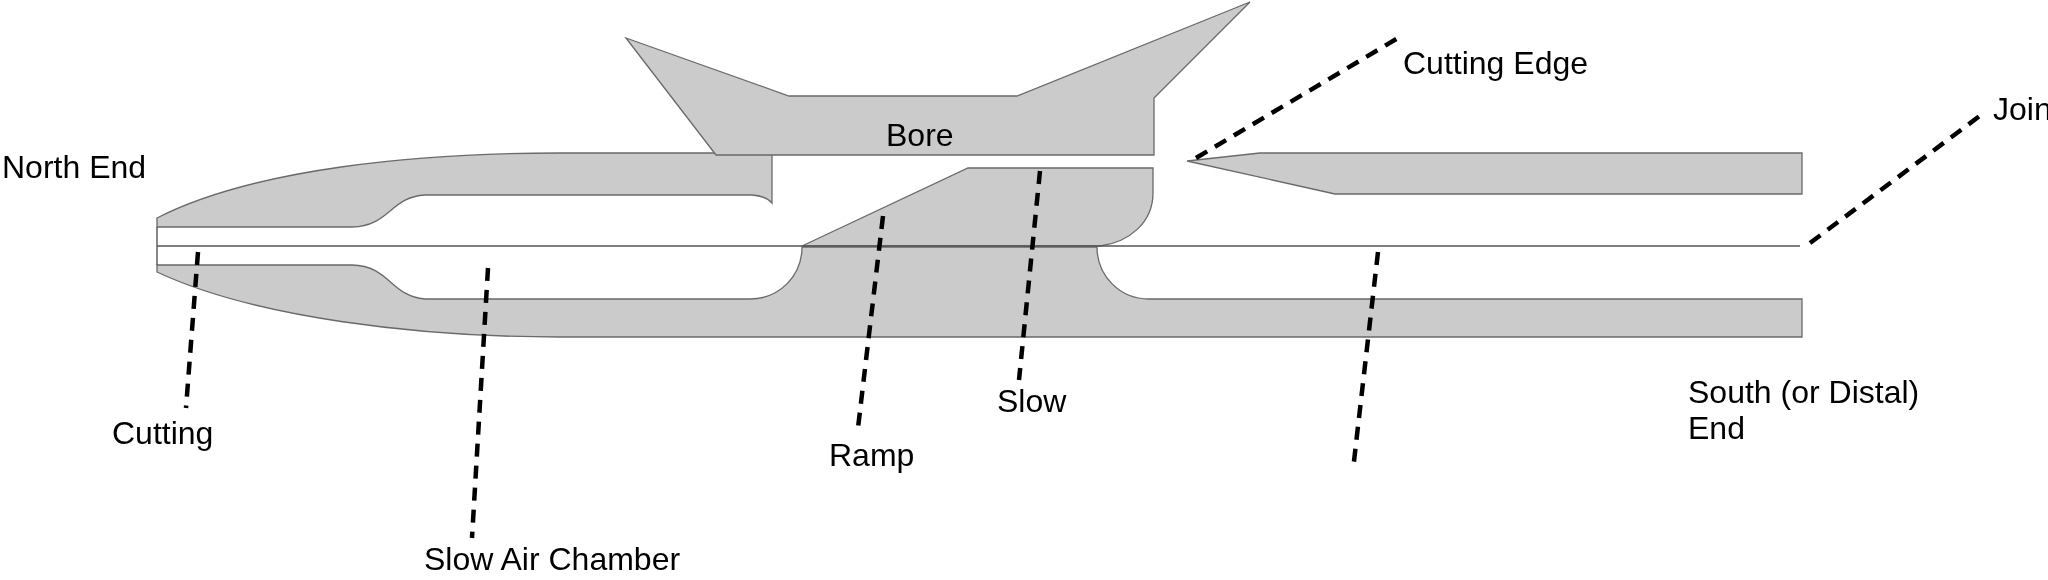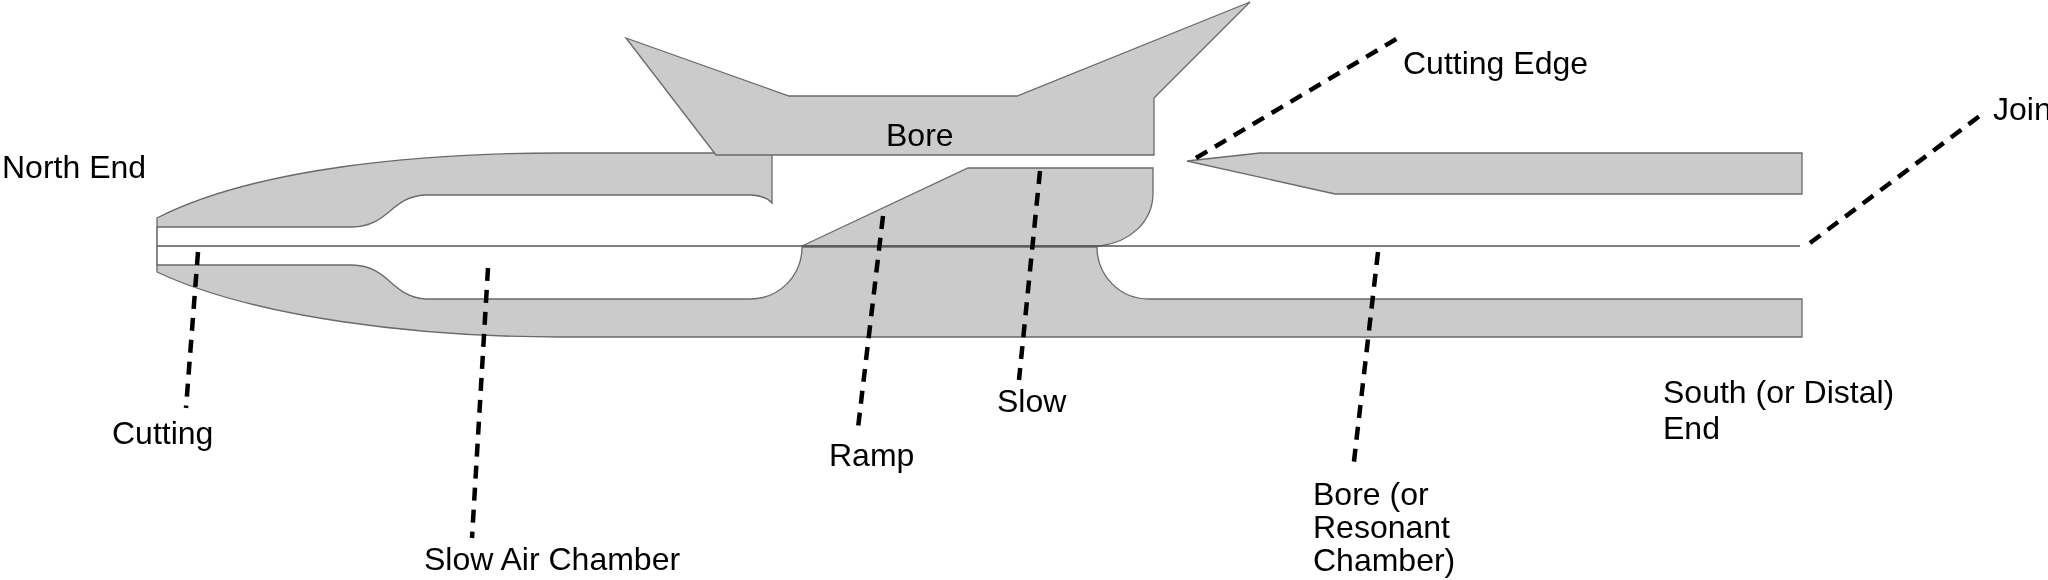--- a/index.html
+++ b/index.html
@@ -25,21 +25,21 @@
   .leader { stroke: var(--leader); stroke-width: 4.5; stroke-dasharray: 13 9; fill: none; }
   .thinline { stroke: var(--join); stroke-width: 1.4; fill: none; }
   .label {
     position: absolute;
     font-size: 32px;
     line-height: 34px;
     color: var(--text);
     white-space: pre-line;
   }
   .lh33 { line-height: 33px; }
-  .lh36 { line-height: 36px; }
+  .lh36 { line-height: 36px; margin-left: 25px; }
 </style>
 </head>
 <body>
 
 <div class="stage">
 
   <svg width="2048" height="580" viewBox="0 0 2048 580">
 
     <path class="flute-part" d="M 157,218 C 255,168 420,153 560,153 L 772,153 L 772,203 Q 766,196 752,195 L 425,195 C 390,197 390,226 352,227 L 157,227 Z"></path>
 
@@ -66,19 +66,16 @@
     <line class="leader" x1="1810" y1="243" x2="1985" y2="112"></line>
   </svg>
 
   <div class="label" style="left:2px; top:150px;">North End</div>
   <div class="label" style="left:112px; top:416px;">Cutting</div>
   <div class="label" style="left:424px; top:542px;">Slow Air Chamber</div>
   <div class="label" style="left:886px; top:118px;">Bore</div>
   <div class="label" style="left:829px; top:438px;text-align:center;">Ramp</div>
   <div class="label" style="left:997px; top:384px;">Slow</div>
   <div class="label" style="left:1403px; top:6px;margin-top:40px;">Cutting Edge</div>
-  <div class="label lh33" style="left:1313px; top:478px;">Bore (or
-Resonant
-Chamber)</div>
   <div class="label lh36" style="left:1663px; top:374px;">South (or Distal)
 End</div>
   <div class="label" style="left:1993px; top:92px;">Join</div>
 </div>
 
 </body></html>

